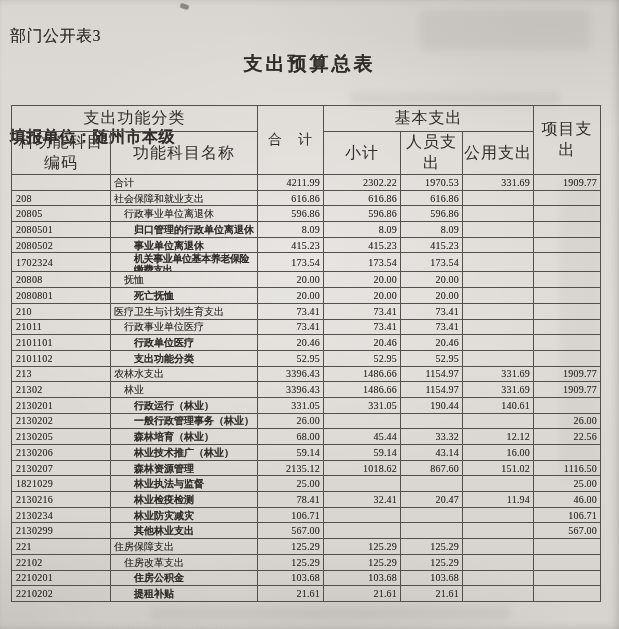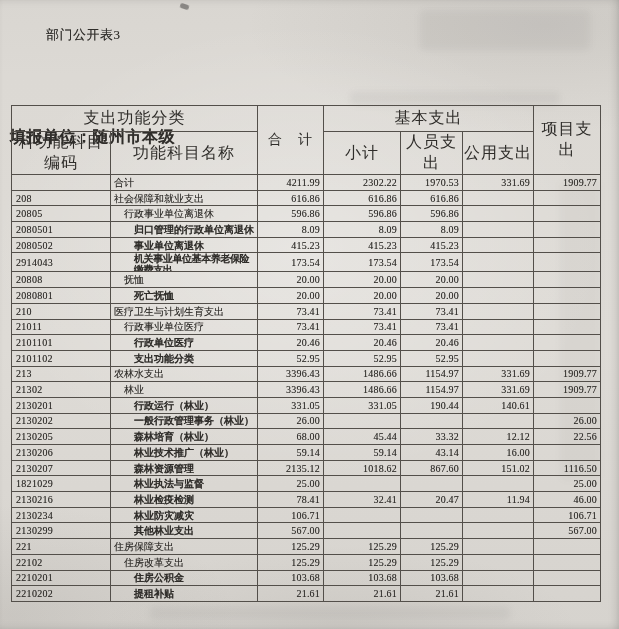--- a/index.html
+++ b/index.html
@@ -15,21 +15,21 @@
       radial-gradient(ellipse 500px 180px at 88% 4%, rgba(110,106,100,0.12), rgba(0,0,0,0) 60%),
       radial-gradient(ellipse 320px 160px at 2% 98%, rgba(105,101,95,0.12), rgba(0,0,0,0) 70%),
       radial-gradient(ellipse 340px 120px at 55% 100%, rgba(110,106,100,0.10), rgba(0,0,0,0) 70%),
       linear-gradient(180deg,#d9d6d1 0%,#dcd9d4 12%,#dedbd6 55%,#d6d3ce 100%);
     box-shadow: inset -7px 0 10px -5px rgba(0,0,0,0.14), inset 0 -5px 10px -5px rgba(0,0,0,0.10), inset 0 6px 10px -6px rgba(0,0,0,0.08);
     color:#2f2d2a;
   }
   .ink{ text-shadow:0 0 0.6px rgba(47,45,42,0.55); }
   .doc-label{
     position:absolute;left:10px;top:26px;
-    font-size:13px;letter-spacing:0.5px;margin-left:36px;
+    font-size:16px;letter-spacing:0.5px;
   }
   .title{
     position:absolute;left:0;right:0;top:51px;
     text-align:center;font-size:19px;font-weight:bold;letter-spacing:3px;
   }
   .unit{
     position:absolute;left:10px;top:87px;
     font-size:16px;font-weight:600;letter-spacing:0.5px;margin-top:40px;
   }
   table.budget{
@@ -83,20 +83,21 @@
 
 <div class="page">
 
   <div class="speck"></div>
   <div class="smudge sm1"></div>
   <div class="smudge sm2"></div>
   <div class="smudge sm3"></div>
   <div class="smudge sm4"></div>
 
   <div class="doc-label ink">部门公开表3</div>
+  <div class="title ink">支出预算总表</div>
   <div class="unit ink">填报单位：随州市本级</div>
 
   <table class="budget">
     <colgroup>
       <col style="width:99px">
         <col style="width:147px">
         <col style="width:66px">
       <col style="width:77px">
         <col style="width:62px">
         <col style="width:71px">
@@ -228,21 +229,21 @@
           </td>
           <td class="c-num">
             <div class="cv"></div>
           </td>
           <td class="c-num">
             <div class="cv"></div>
           </td>
         </tr>
         <tr class="tall">
           <td class="c-code">
-            <div class="cv">2914043</div>
+            <div class="cv">1702324</div>
           </td>
           <td class="c-name lvl3 wrap">
             <div class="cv">机关事业单位基本养老保险缴费支出</div>
           </td>
           <td class="c-num">
             <div class="cv">173.54</div>
           </td>
           <td class="c-num">
             <div class="cv">173.54</div>
           </td>

